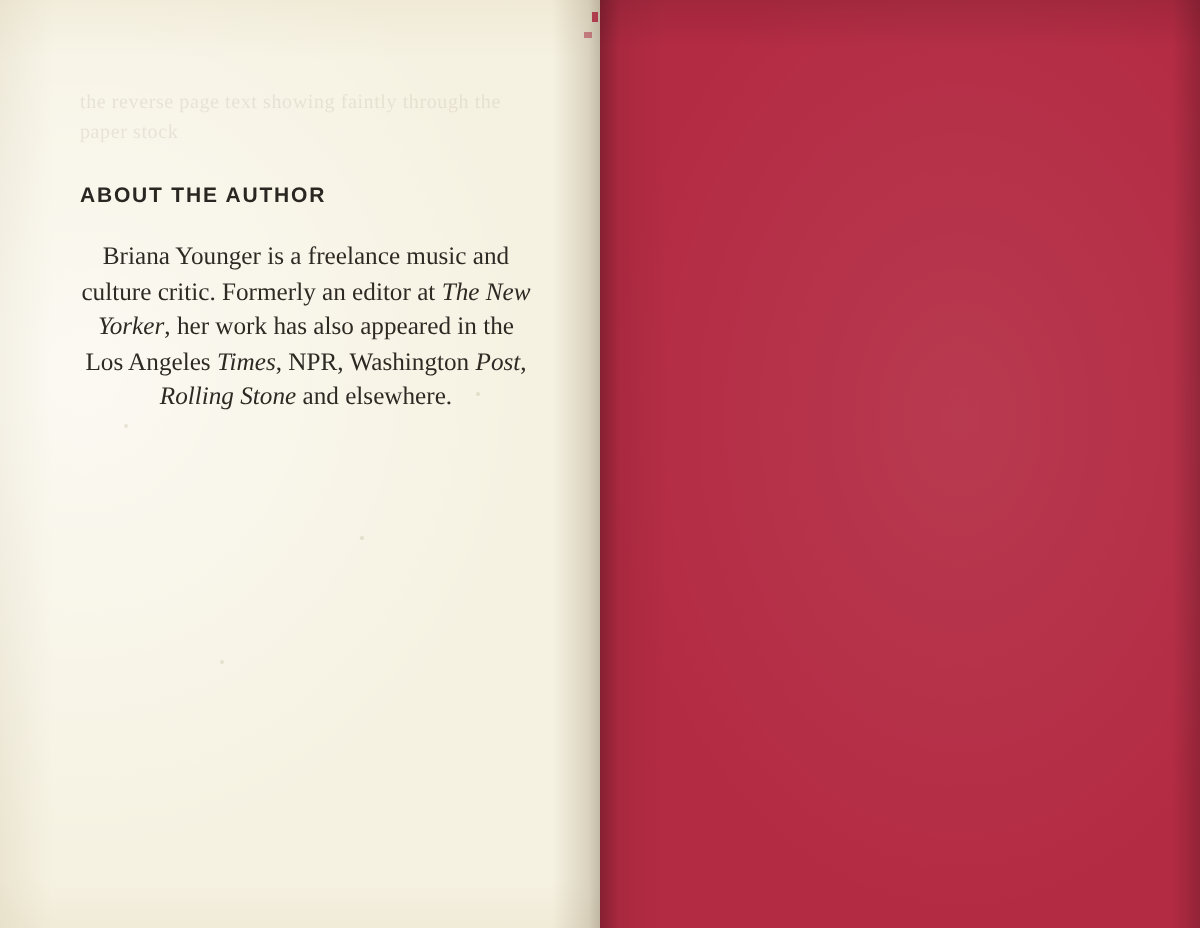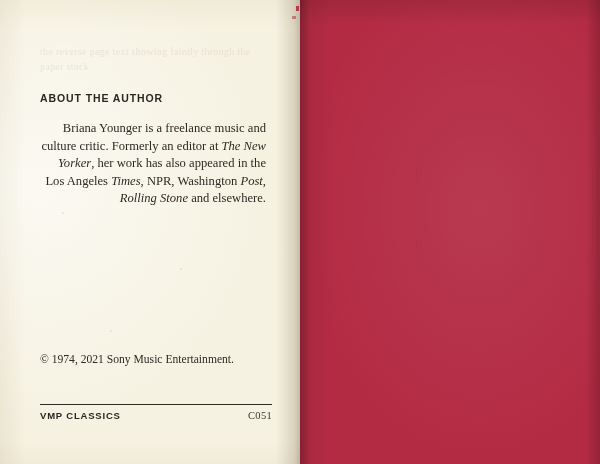--- a/index.html
+++ b/index.html
@@ -124,21 +124,21 @@
 
   .bio {
     position: absolute;
     top: 120px;
     left: 0;
     width: 226px;
     font-family: "Liberation Serif", serif;
     font-size: 12.6px;
     line-height: 17.6px;
     color: #2d2a24;
-    text-align: right;
+    text-align: center;
   }
   .bio i { font-style: italic; }
 
   .copyright {
     position: absolute;
     top: 352px;
     left: 0;
     width: 230px;
     font-family: "Liberation Serif", serif;
     font-size: 11.6px;
@@ -194,27 +194,22 @@
     <div class="speckle" style="left:110px; top:330px; width:2px; height:2px;"></div>
     <div class="speckle" style="left:238px; top:196px; width:1.5px; height:1.5px;"></div>
 
     <div class="content">
 
       <div class="heading">ABOUT THE AUTHOR</div>
 
       <div class="bio"><span>Briana Younger is a freelance music and culture critic. Formerly an editor at </span><i>The New Yorker</i><span>, her work has also appeared in the Los Angeles </span><i>Times</i><span>, NPR, Washington </span><i>Post</i><span>, </span><i>Rolling Stone</i><span> and elsewhere.</span></div>
 
       <div class="copyright">
-        <div>© 1974, 2021 Sony Music Entertainment.</div>
       </div>
 
-      <div class="footer">
-        <span class="footer-brand">VMP CLASSICS</span>
-        <span class="footer-code">C051</span>
-      </div>
 
     </div>
   </div>
 
   <div class="gutter"></div>
 
   <div class="stitch" style="left:296px; top:6px; width:3px; height:5px;"></div>
   <div class="stitch" style="left:292px; top:16px; width:4px; height:3px; opacity:0.5;"></div>
 
   <div class="page-right"></div>

